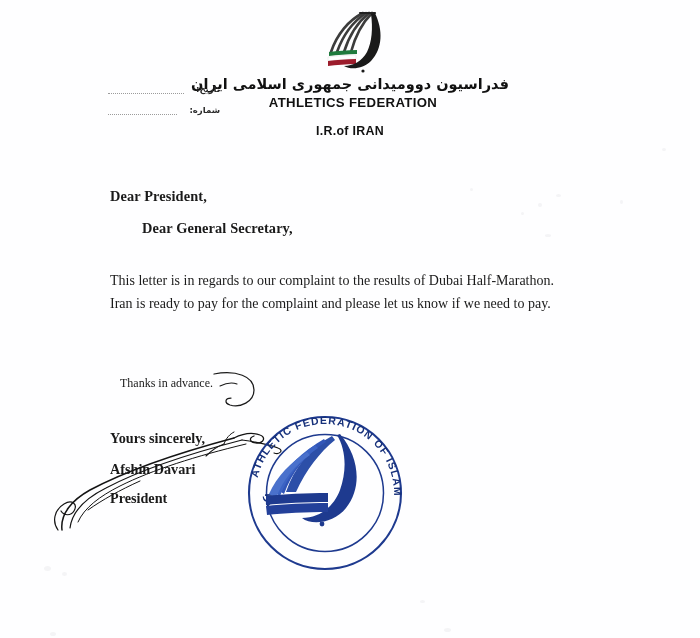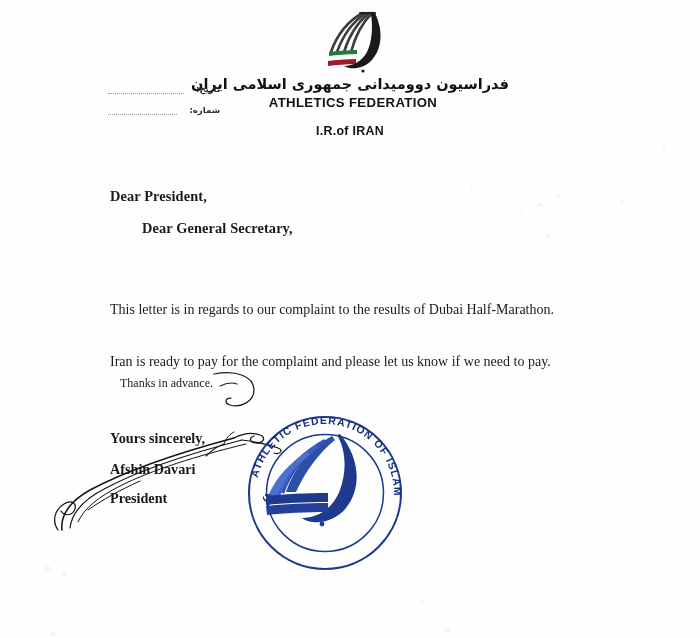--- a/index.html
+++ b/index.html
@@ -101,21 +101,21 @@
   #sal-2 { top: 220px; margin-left: 32px; }
 
   #body-para {
     position: absolute;
     left: 110px;
     top: 270px;
     width: 500px;
     font-size: 14px;
     line-height: 22.5px;
   }
-  #body-para .bl { display: block; white-space: nowrap; margin-top: 29px; }
+  #body-para .bl { display: block; white-space: nowrap; }
 
   #thanks {
     position: absolute;
     left: 120px;
     top: 376px;
     font-size: 12px;
   }
 
   .closing {
     position: absolute;

